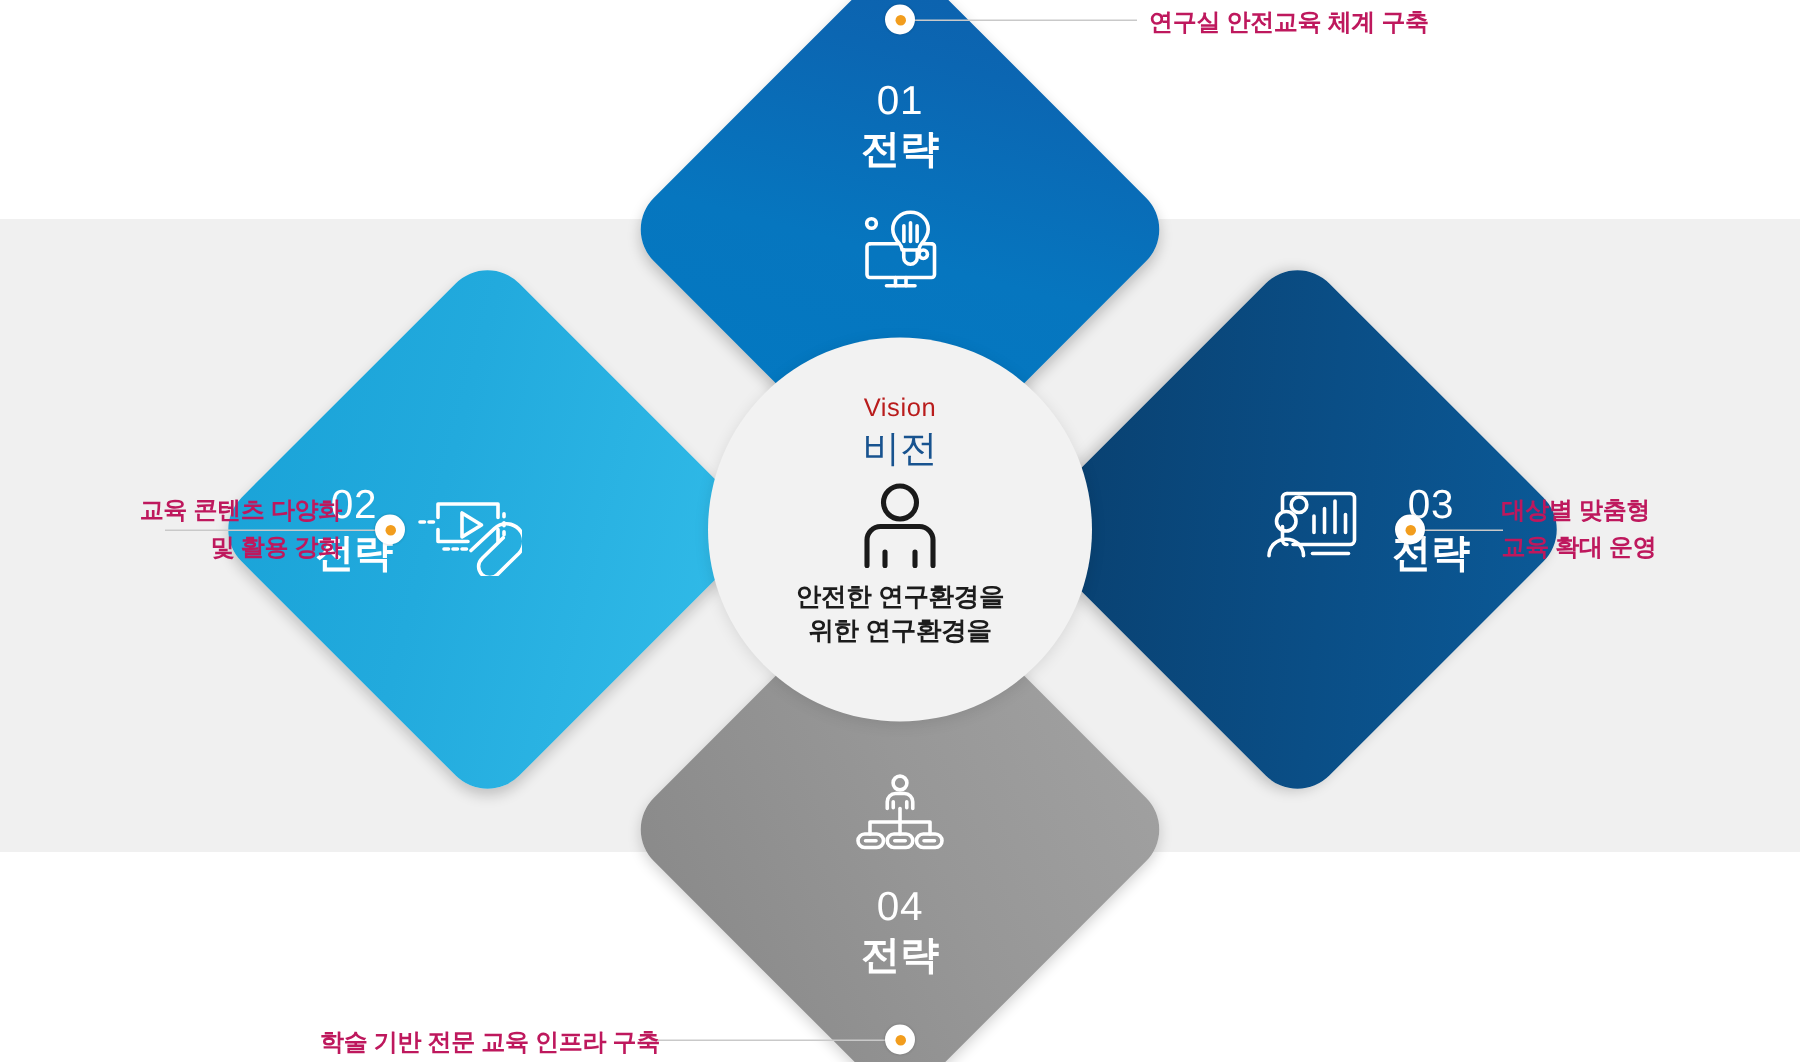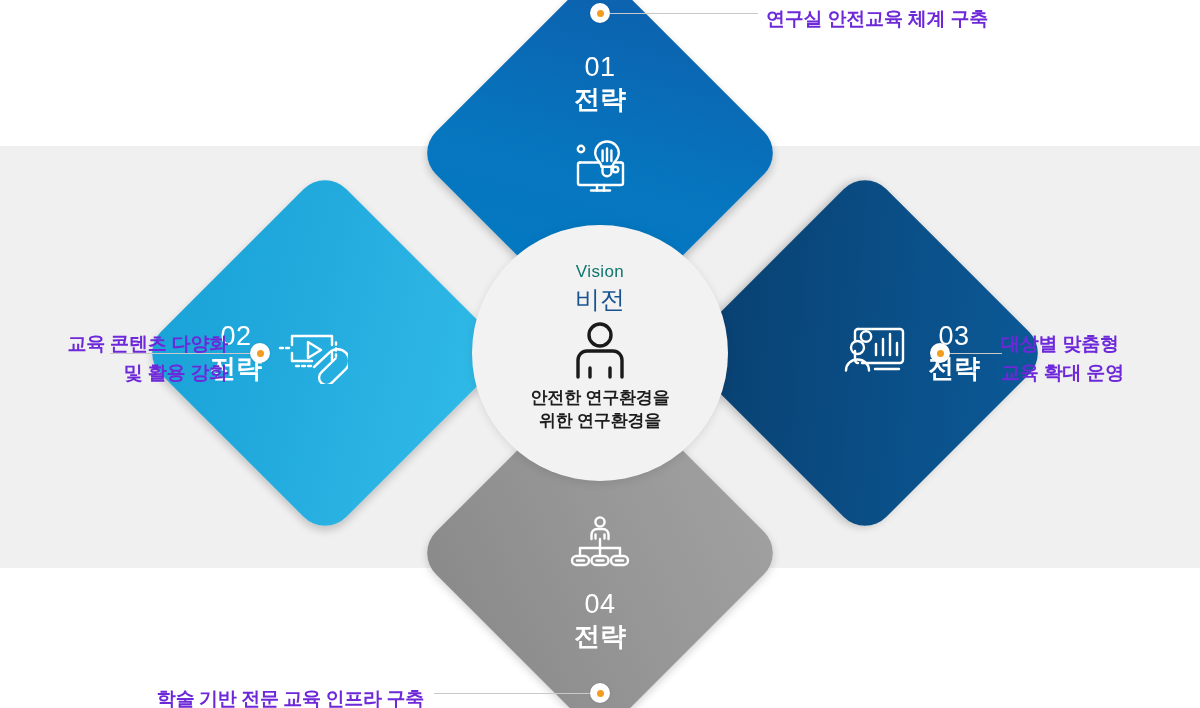--- a/index.html
+++ b/index.html
@@ -124,21 +124,21 @@
     display: flex;
     flex-direction: column;
     align-items: center;
     justify-content: flex-start;
     padding-top: 38px;
     box-sizing: border-box;
     box-shadow: 0 2px 10px rgba(0,0,0,0.10);
   }
   .vision-en {
     font-size: 17px;
-    color: #0f766e;
+    color: #b91c1c;
     letter-spacing: 0.4px;
     line-height: 1.1;
     margin-bottom: 3px;
   }
   .vision-ko {
     font-size: 25px;
     font-weight: 400;
     color: #18538f;
     line-height: 1.15;
     margin-bottom: 6px;
@@ -172,23 +172,23 @@
   }
   .dot::after {
     content: "";
     width: 7px;
     height: 7px;
     border-radius: 50%;
     background: #f29d1d;
   }
   .calloutText {
     position: absolute;
-    font-size: 19px;
+    font-size: 16px;
     font-weight: 700;
-    color: #6d28d9;
+    color: #be185d;
     line-height: 1.55;
     letter-spacing: -0.2px;
     z-index: 9;
     white-space: nowrap;
   }
   .ta-right { text-align: right; }
   .ta-left  { text-align: left; }
 
   svg { display: block; }
 </style>
@@ -325,17 +325,17 @@
   <div class="calloutText ta-left" style="left:1001px; top:329px;">
     <div>대상별 맞춤형</div>
     <div>교육 확대 운영</div>
   </div>
 
   <div class="calloutText ta-right" style="left:0px; top:329px; width:228px;">
     <div>교육 콘텐츠 다양화</div>
     <div>및 활용 강화</div>
   </div>
 
-  <div class="calloutText ta-right" style="left:0px; top:684px; width:424px;font-family:Liberation Serif, serif;">
+  <div class="calloutText ta-right" style="left:16px; top:684px; width:424px;">
     <div>학술 기반 전문 교육 인프라 구축</div>
   </div>
 
 </div>
 
 </body></html>

